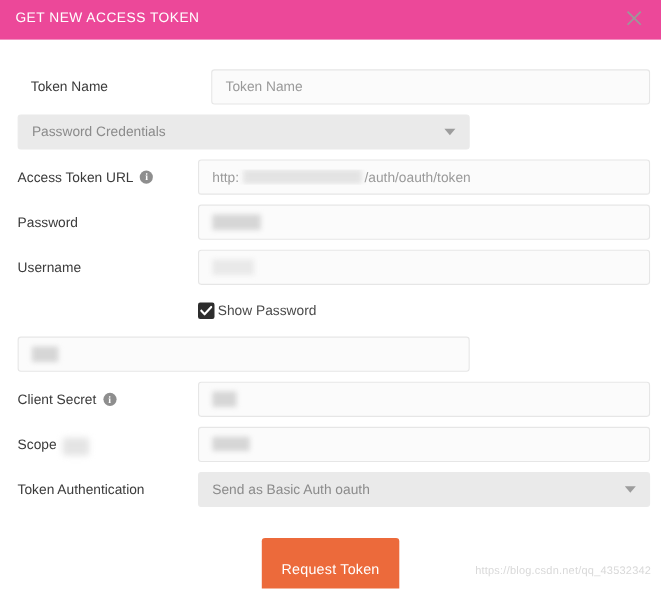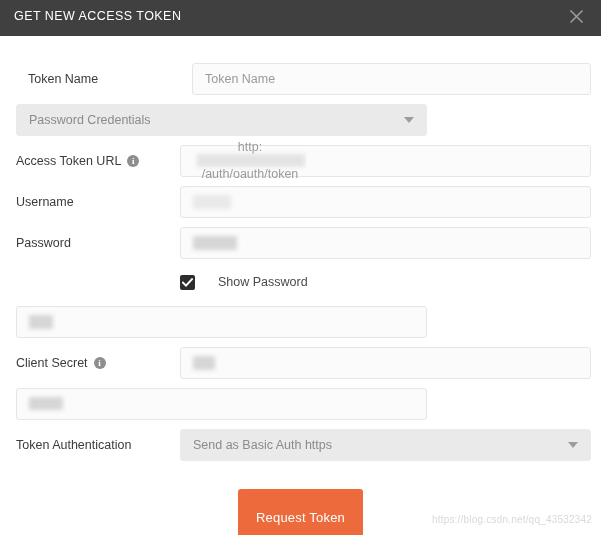--- a/index.html
+++ b/index.html
@@ -11,21 +11,21 @@
     height: 535px;
     background: #ffffff;
     font-family: "Liberation Sans", sans-serif;
     overflow: hidden;
     position: relative;
   }
 
   
   .titlebar {
     height: 36px;
-    background: #404040;
+    background: #ec4899;
     display: flex;
     align-items: center;
     justify-content: space-between;
     padding: 0 14px 4px 14px;
     box-sizing: border-box;
   }
   .titlebar-title {
     color: #ffffff;
     font-size: 12.5px;
     letter-spacing: 0.45px;
@@ -139,21 +139,21 @@
 
   
   .check-row {
     display: flex;
     align-items: center;
     height: 38px;
     padding-left: 16px;
     box-sizing: border-box;
   }
   .check-spacer { width: 164px; flex: 0 0 164px; }
-  .checkbox-wrap { display: flex; align-items: center; gap: 23px; cursor: pointer; }
+  .checkbox-wrap { display: flex; align-items: center; gap: 3px; cursor: pointer; }
   .checkbox {
     width: 15px; height: 15px;
     background: #2d2d2d;
     border-radius: 2px;
     display: flex; align-items: center; justify-content: center;
     flex: 0 0 15px;
   }
   .checkbox svg { display: block; }
   .check-label { font-size: 12.5px; color: #4a4a4a; }
 
@@ -220,43 +220,43 @@
       <span class="caret"></span>
     </div>
   </div>
 
   <div class="row">
     <div class="label">
       <span>Access Token URL</span>
       <span class="info-icon">i</span>
     </div>
     <div class="field">
-      <span class="field-text" style="display:flex;align-items:center;flex-direction:column;">
+      <span class="field-text" style="display:flex;align-items:center;">
         <span>http:</span>
         <span class="redact" style="width:108px;height:13px;margin:0 2px 0 4px;"></span>
         <span>/auth/oauth/token</span>
       </span>
     </div>
   </div>
 
   <div class="row">
     <div class="label">
+      <span>Password</span>
+    </div>
+    <div class="field">
+      <span class="redact dark" style="width:44px;height:14px;"></span>
+    </div>
+  </div>
+
+  <div class="row">
+    <div class="label">
       <span>Username</span>
     </div>
     <div class="field">
       <span class="redact light" style="width:38px;height:14px;"></span>
-    </div>
-  </div>
-
-  <div class="row">
-    <div class="label">
-      <span>Password</span>
-    </div>
-    <div class="field">
-      <span class="redact dark" style="width:44px;height:14px;"></span>
     </div>
   </div>
 
   <div class="check-row">
     <div class="check-spacer"></div>
     <div class="checkbox-wrap">
       <span class="checkbox">
         <svg width="11" height="9" viewBox="0 0 11 9" aria-hidden="true">
           <polyline points="1,4.6 4,7.6 10,1.2" fill="none" stroke="#ffffff" stroke-width="2" stroke-linecap="square" stroke-linejoin="miter"></polyline>
         </svg>
@@ -275,31 +275,35 @@
     <div class="label">
       <span>Client Secret</span>
       <span class="info-icon">i</span>
     </div>
     <div class="field">
       <span class="redact dark" style="width:22px;height:14px;"></span>
     </div>
   </div>
 
   <div class="row">
+    <div class="label">
+      <span>Scope</span>
+      <span class="smudge" style="left:41px;top:1px;width:24px;height:16px;border-radius:2px;background:#e4e4e4;"></span>
+    </div>
     <div class="field">
       <span class="redact dark" style="width:34px;height:13px;"></span>
     </div>
   </div>
 
   <div class="row">
     <div class="label">
       <span>Token Authentication</span>
     </div>
     <div class="field select">
-      <span class="field-text">Send as Basic Auth https</span>
+      <span class="field-text">Send as Basic Auth oauth</span>
       <span class="caret"></span>
     </div>
   </div>
 
   <div class="action-row">
     <button class="btn-primary">Request Token</button>
   </div>
 
 </div>
 

